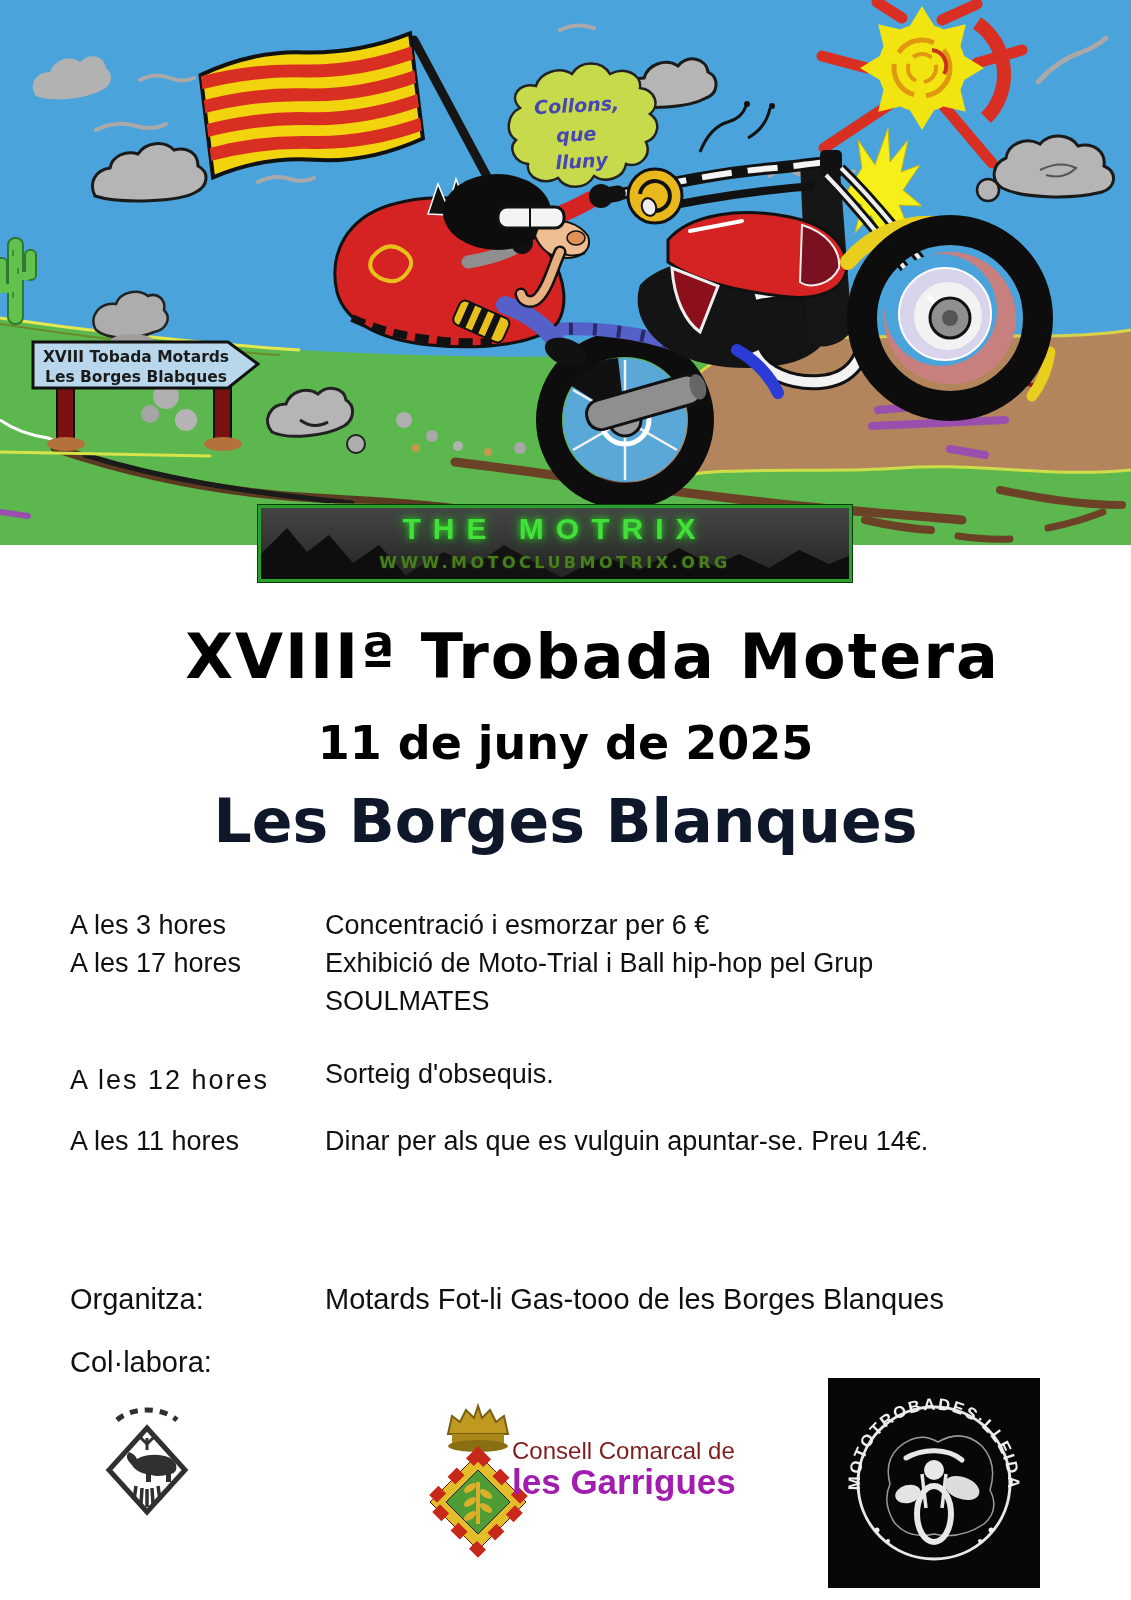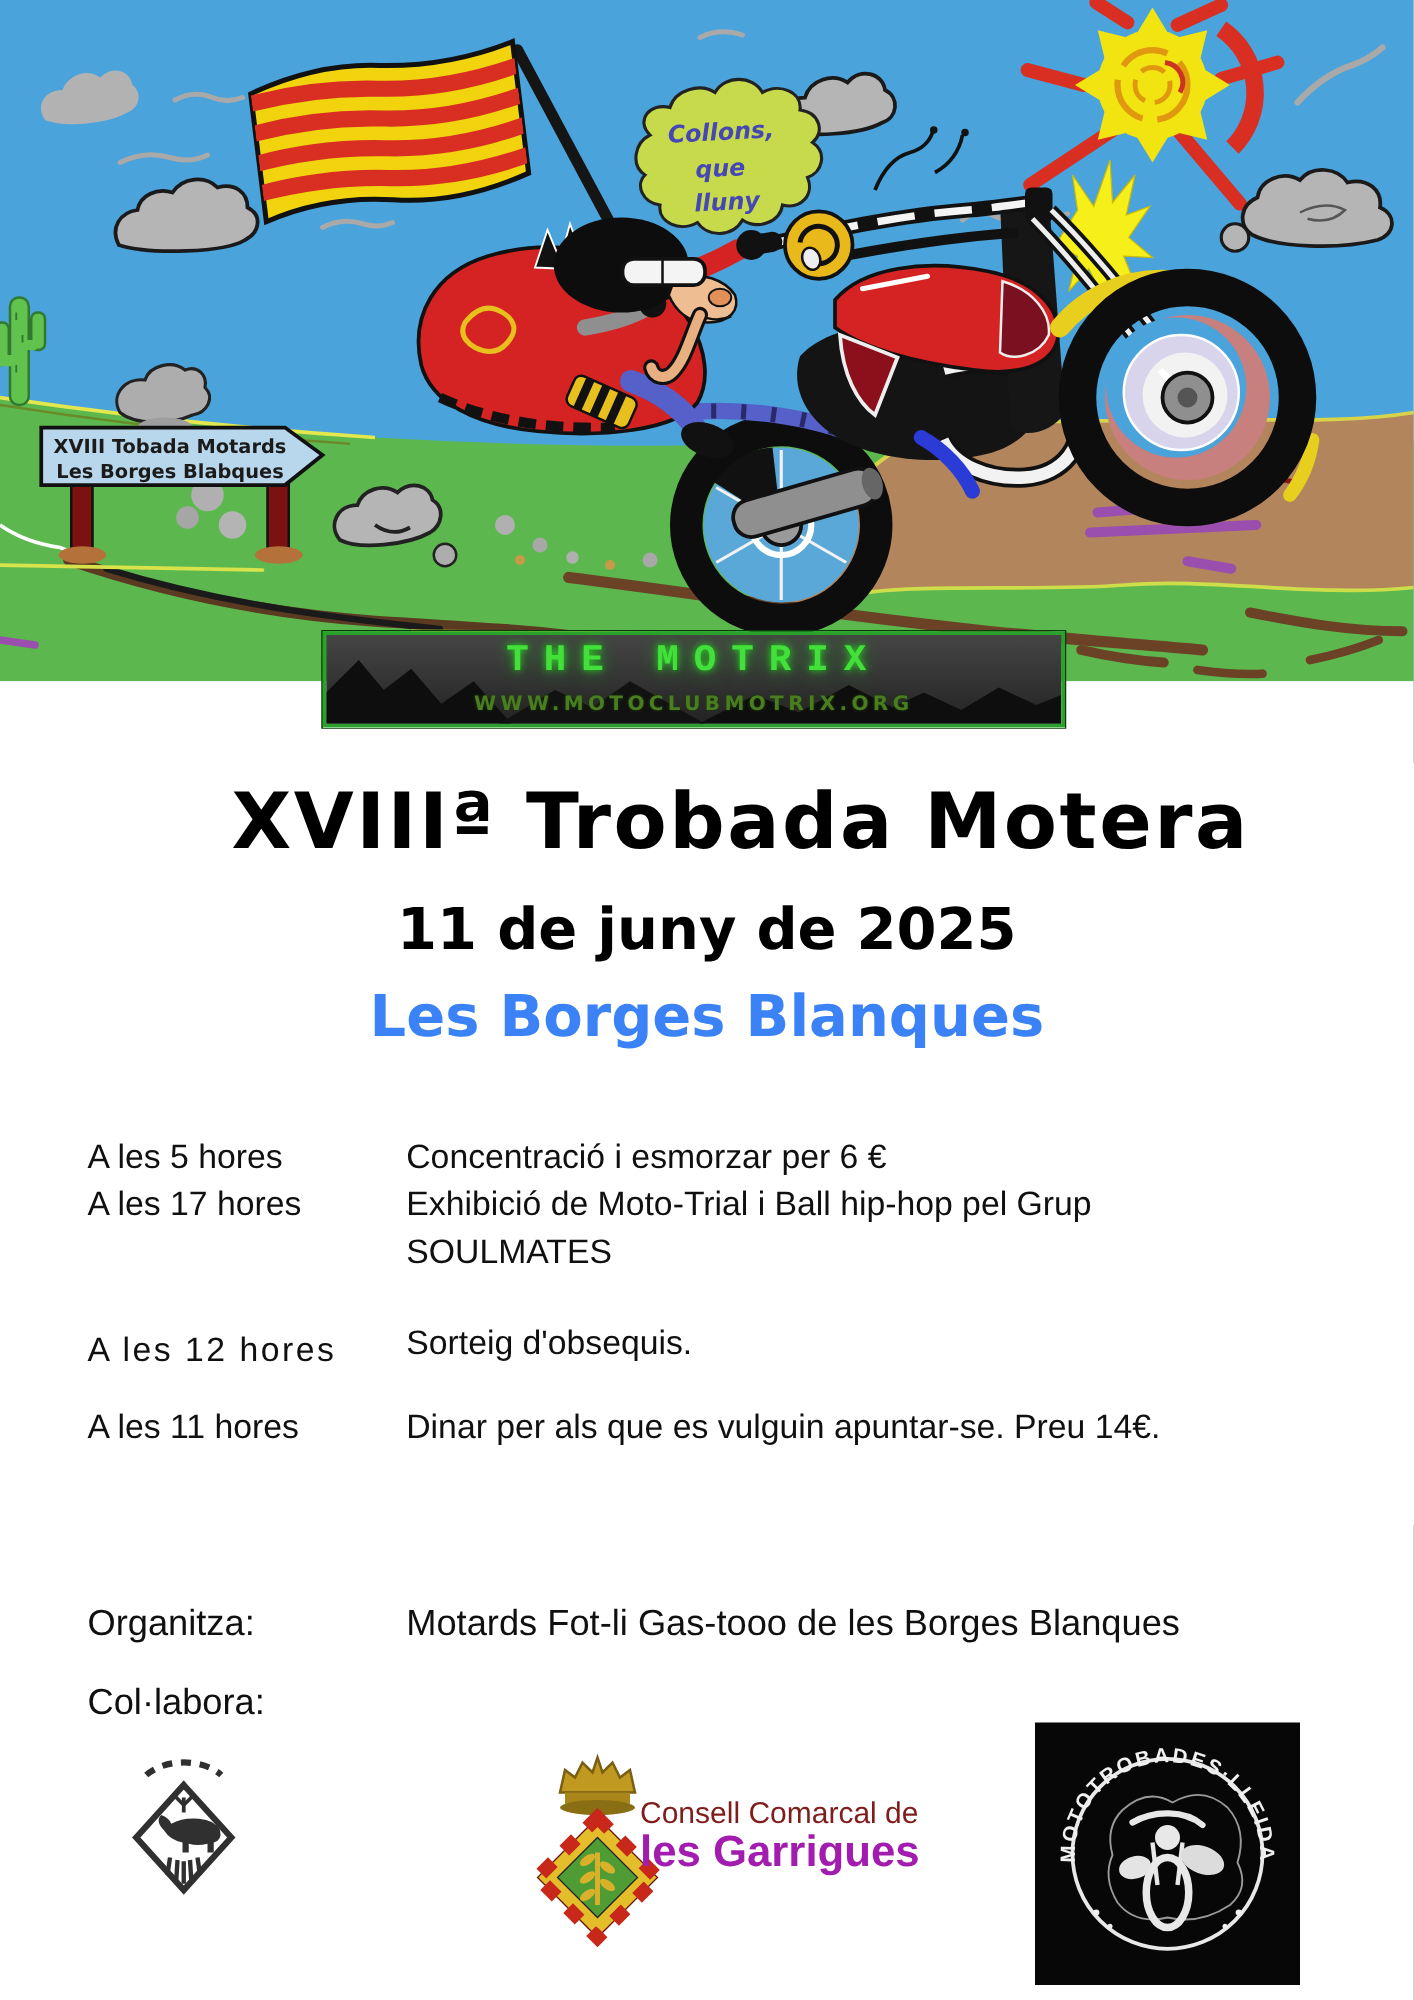--- a/index.html
+++ b/index.html
@@ -6,35 +6,35 @@
   .page{position:relative;width:1131px;height:1600px;background:#ffffff;overflow:hidden;
         font-family:"Liberation Sans",sans-serif;margin:0 auto;}
   svg text{user-select:none;}
 
   
   .banner{position:absolute;left:258px;top:505px;width:594px;height:77px;
           background:linear-gradient(#454545,#232323);border:3px solid #2aa12a;
           box-shadow:0 0 0 1px #0a3a0a;box-sizing:border-box;overflow:hidden;}
   .banner svg{position:absolute;left:0;top:0;}
   .banner-title{position:absolute;left:0;top:4px;width:100%;text-align:center;
-        font-family:Liberation Mono, monospace;font-weight:bold;font-size:30px;
+        font-family:Liberation Sans, sans-serif;font-weight:bold;font-size:30px;
         letter-spacing:12px;color:#43e03c;
         text-shadow:0 0 6px #38d42f,0 0 16px #1d9c1d,0 0 2px #0b4a0b;}
   .banner-url{position:absolute;left:0;top:45px;width:100%;text-align:center;
         font-family:"DejaVu Sans",sans-serif;font-weight:bold;font-size:16px;
         letter-spacing:3.5px;color:#4a7d20;text-shadow:0 0 3px #1d3a0c;}
 
   
   .t-main{position:absolute;top:620px;left:0;width:100%;text-align:center;
         font-family:"DejaVu Sans",sans-serif;font-weight:bold;font-size:62px;
         letter-spacing:2px;color:#000;padding-left:27px;}
   .t-date{position:absolute;top:716px;left:0;width:100%;text-align:center;
         font-family:"DejaVu Sans",sans-serif;font-weight:bold;font-size:46px;color:#000;}
   .t-place{position:absolute;top:786px;left:0;width:100%;text-align:center;
-        font-family:"DejaVu Sans",sans-serif;font-weight:bold;font-size:46px;color:#3b82f6;}
+        font-family:"DejaVu Sans",sans-serif;font-weight:bold;font-size:60px;color:#0f172a;}
 
   
   .row{position:absolute;left:0;width:100%;font-size:27px;color:#101010;}
   .row .t{position:absolute;left:70px;white-space:nowrap;}
   .row .d{position:absolute;left:325px;white-space:nowrap;}
 
   
   .aj-text{position:absolute;left:196px;top:1428px;font-weight:bold;font-size:24px;
            line-height:32px;color:#3a3a3a;}
   .cc-line1{position:absolute;left:512px;top:1437px;font-size:24px;color:#7f1d1d;}
@@ -316,21 +316,21 @@
     <div class="banner-url">WWW.MOTOCLUBMOTRIX.ORG</div>
   </div>
 
   
   <div class="t-main">XVIIIª Trobada Motera</div>
   <div class="t-date">11 de juny de 2025</div>
   <div class="t-place">Les Borges Blanques</div>
 
   
   <div class="row" style="top:910px">
-    <span class="t">A les 5 hores</span>
+    <span class="t">A les 3 hores</span>
     <span class="d">Concentració i esmorzar per 6 €</span>
   </div>
   <div class="row" style="top:948px">
     <span class="t">A les 17 hores</span>
     <span class="d">Exhibició de Moto-Trial i Ball hip-hop pel Grup</span>
   </div>
   <div class="row" style="top:986px">
     <span class="d">SOULMATES</span>
   </div>
   <div class="row" style="top:1065px">

